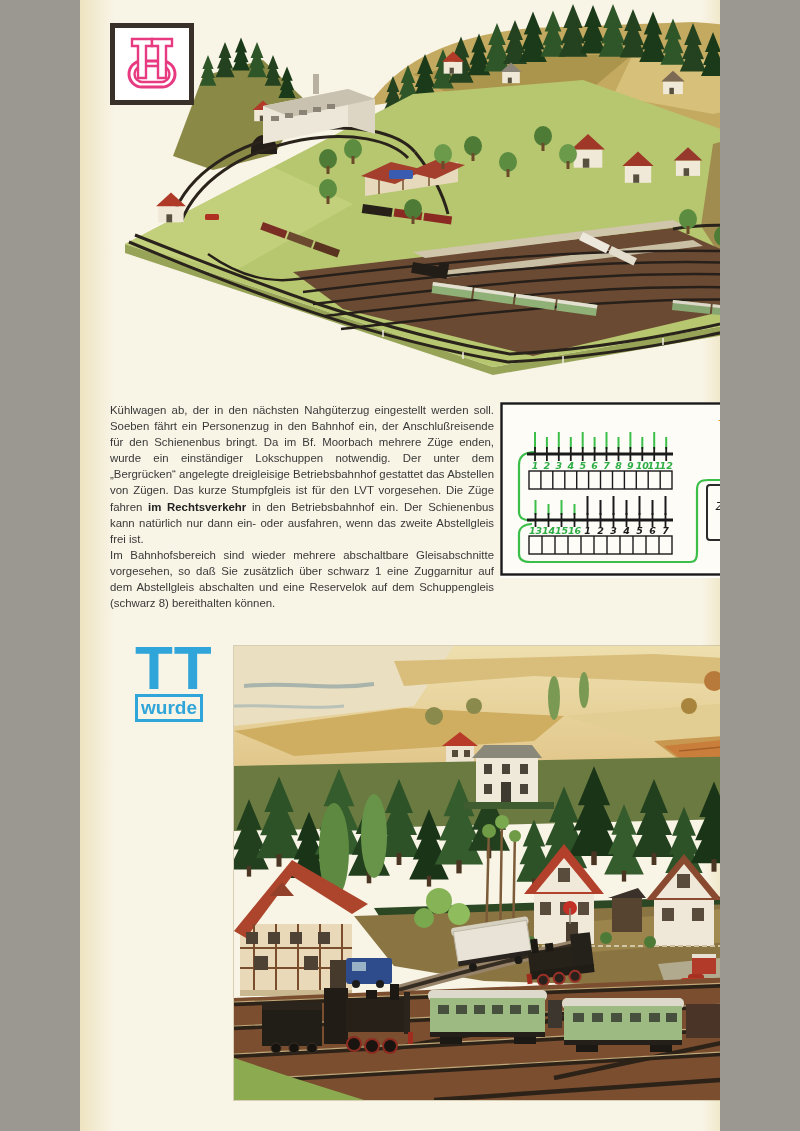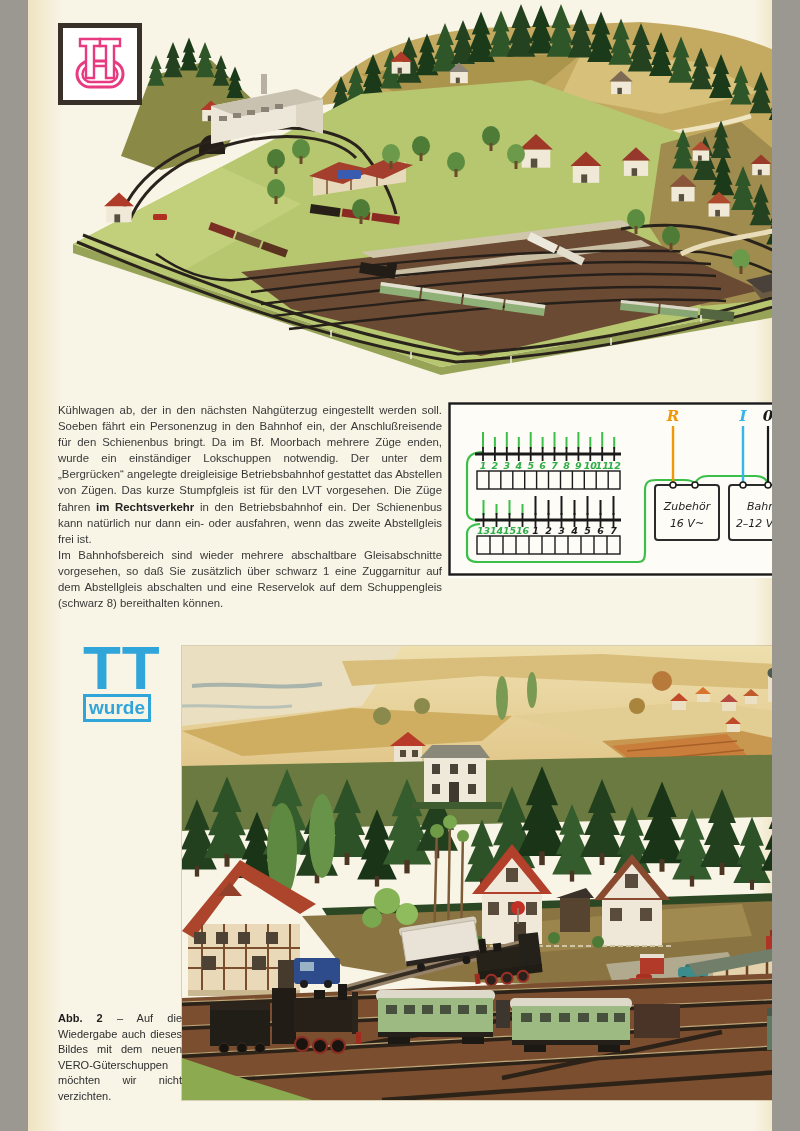--- a/index.html
+++ b/index.html
@@ -1,17 +1,17 @@
 <!DOCTYPE html>
 <html><head>
 <meta charset="utf-8">
 <style>
   html,body{margin:0;padding:0;background:#9a9890;}
   .page{
-    position:relative;width:744px;height:1131px;margin:0 auto;
+    position:relative;width:640px;height:1131px;margin:0 auto;
     background:#f8f4e6;overflow:hidden;
     font-family:"Liberation Sans",sans-serif;color:#2f2f2f;
   }
   .edge-mottle-left{position:absolute;left:0;top:0;width:34px;height:100%;
     background:linear-gradient(90deg,rgba(214,186,96,.28),rgba(214,186,96,0));pointer-events:none;}
   .edge-mottle-right{position:absolute;right:0;top:0;width:18px;height:100%;
     background:linear-gradient(270deg,rgba(214,186,96,.20),rgba(214,186,96,0));pointer-events:none;}
 
   
   .tt-logo-box{position:absolute;left:30px;top:23px;width:84px;height:82px;
@@ -759,18 +759,15 @@
         <polygon points="0,-26 7,-9 -7,-9"></polygon>
         <polygon points="0,-18 9,2 -9,2"></polygon>
         <polygon points="0,-10 11,13 -11,13"></polygon>
         <rect x="-1.2" y="11" width="2.4" height="6" fill="#4a3622"></rect>
       </g>
       <g id="bhs"></g>
     </defs>
   </svg>
   </div>
 
-  <div class="caption">
-    <b>Abb. 2</b><span> – Auf die Wiedergabe auch dieses Bildes mit dem neuen VERO-Güterschuppen möchten wir nicht verzichten.</span>
-  </div>
 
   <div class="page-number">25</div>
 </div>
 
 </body></html>

